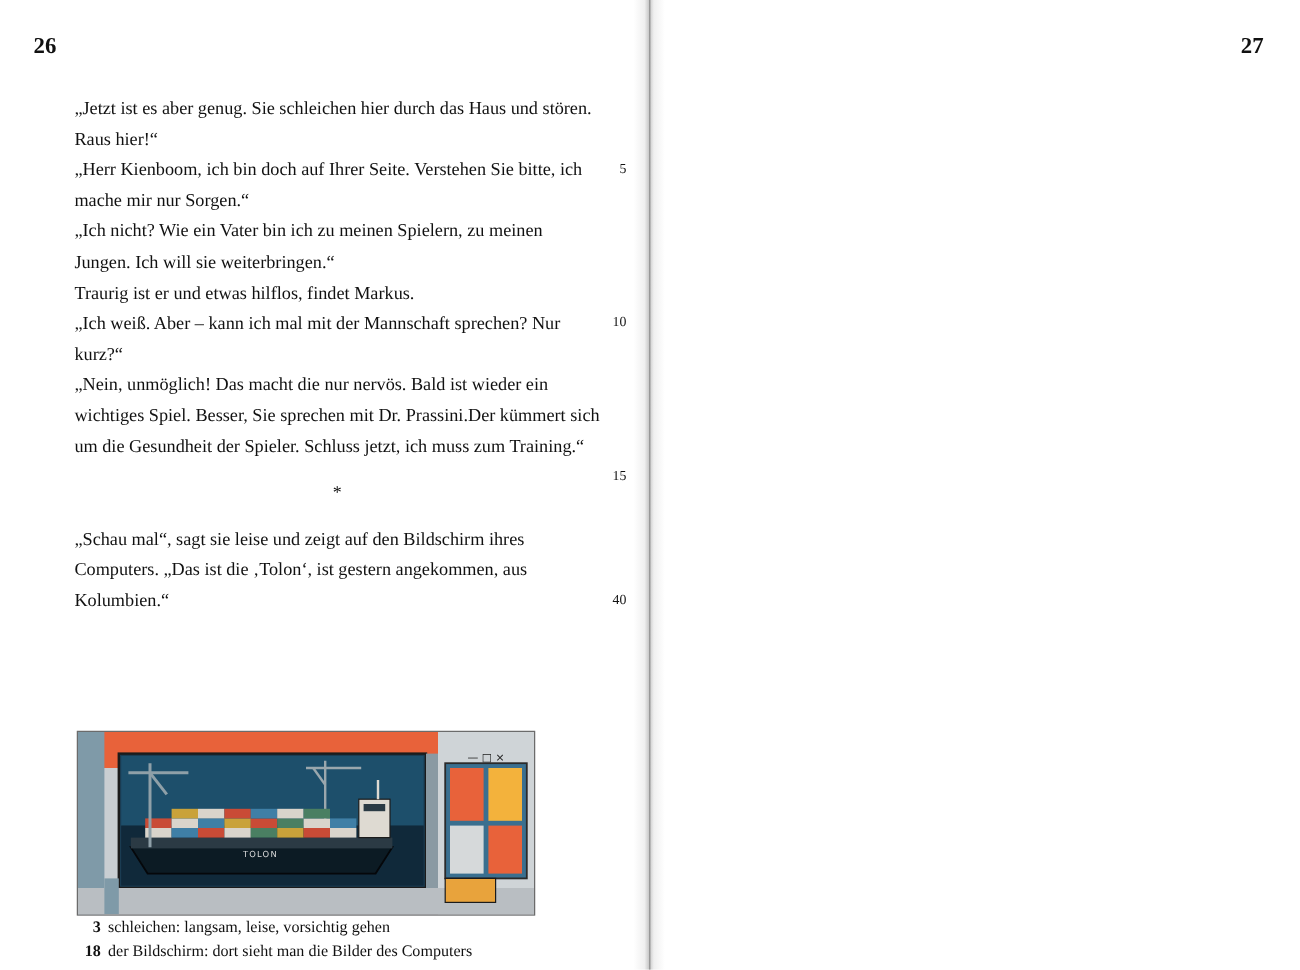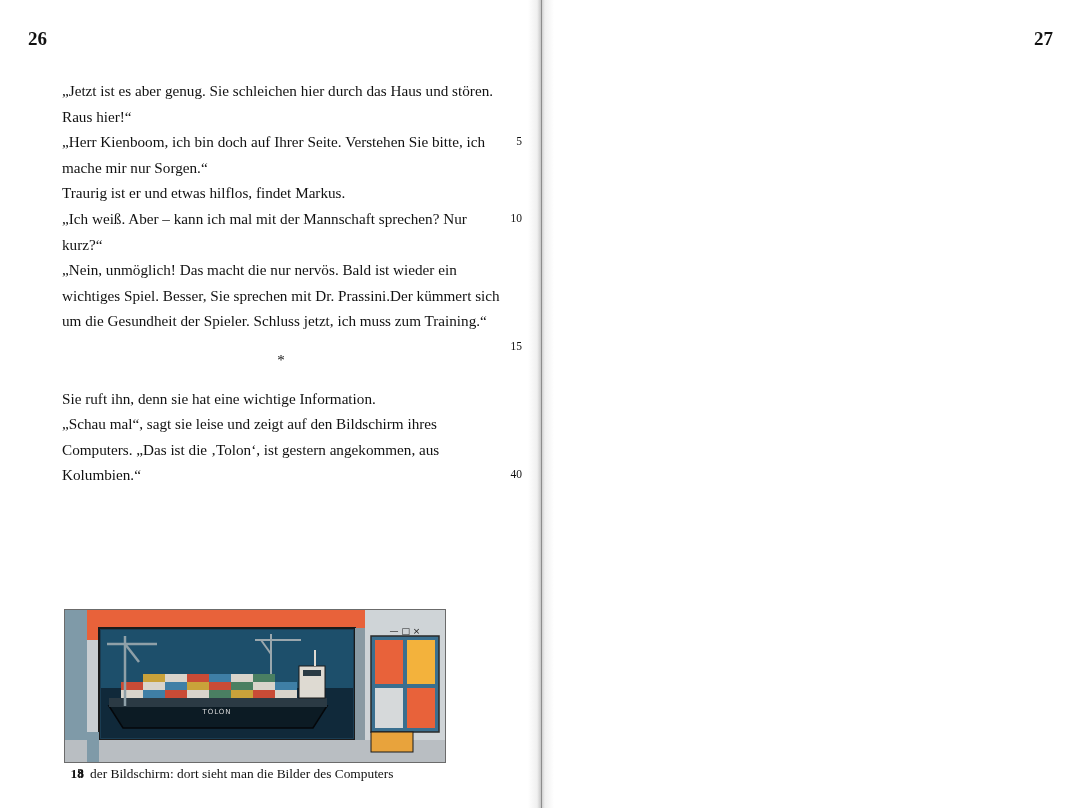--- a/index.html
+++ b/index.html
@@ -144,27 +144,27 @@
 <body>
 
 <div class="spread">
 
   <div class="page page-left">
     <div class="folio folio-left">26</div>
 
     <div class="col col-left">
       <p class="para"><span>„Jetzt ist es aber genug. Sie schleichen hier durch das Haus und stören. Raus hier!“</span></p>
       <p class="para"><span class="linenum" style="top:0px">5</span><span>„Herr Kienboom, ich bin doch auf Ihrer Seite. Verstehen Sie bitte, ich mache mir nur Sorgen.“</span></p>
+      <p class="para"><span>„Ich nicht? Wie ein Vater bin ich zu meinen Spielern, zu meinen Jungen. Ich will sie weiterbringen.“</span></p>
       <p class="para"><span>Traurig ist er und etwas hilflos, findet Markus.</span></p>
       <p class="para"><span class="linenum" style="top:0px">10</span><span>„Ich weiß. Aber – kann ich mal mit der Mannschaft sprechen? Nur kurz?“</span></p>
       <p class="para"><span class="linenum" style="top:77px">15</span><span>„Nein, unmöglich! Das macht die nur nervös. Bald ist wieder ein wichtiges Spiel. Besser, Sie sprechen mit Dr. Prassini.Der kümmert sich um die Gesundheit der Spieler. Schluss jetzt, ich muss zum Training.“</span></p>
 
       <div class="aster">*</div>
 
-      <p class="para"><span>Sie ruft ihn, denn sie hat eine wichtige Information.</span></p>
       <p class="para"><span class="linenum" style="top:51px">40</span><span>„Schau mal“, sagt sie leise und zeigt auf den Bildschirm ihres Computers. „Das ist die ‚Tolon‘, ist gestern angekommen, aus Kolumbien.“</span></p>
     </div>
 
     <div class="illus">
       <svg viewBox="0 0 380 152" preserveAspectRatio="none">
 
         <rect x="0" y="0" width="380" height="152" fill="#c9ced2"></rect>
         <rect x="0" y="0" width="380" height="30" fill="#e8623a"></rect>
         <rect x="0" y="0" width="22" height="152" fill="#7f9aa8"></rect>
         <rect x="300" y="0" width="80" height="152" fill="#cfd4d7"></rect>
@@ -230,21 +230,21 @@
         </g>
 
         <rect x="0" y="130" width="380" height="22" fill="#b9bec2"></rect>
         <rect x="306" y="122" width="42" height="20" fill="#e8a33c" stroke="#1b1b1b" stroke-width="1"></rect>
         <rect x="22" y="122" width="12" height="30" fill="#7f9aa8"></rect>
         <rect x="290" y="18" width="10" height="112" fill="#8a9aa3"></rect>
       </svg>
     </div>
 
     <div class="notes notes-left">
-      <p class="note"><span class="n">3</span></p>
+      <p class="note"><span class="n">3</span><span>schleichen: langsam, leise, vorsichtig gehen</span></p>
       <p class="note"><span class="n">18</span><span>der Bildschirm: dort sieht man die Bilder des Computers</span></p>
     </div>
   </div>
 
   <div class="page page-right">
     <div class="folio folio-right">27</div>
 
   </div>
 
   <div class="gutter"></div>

